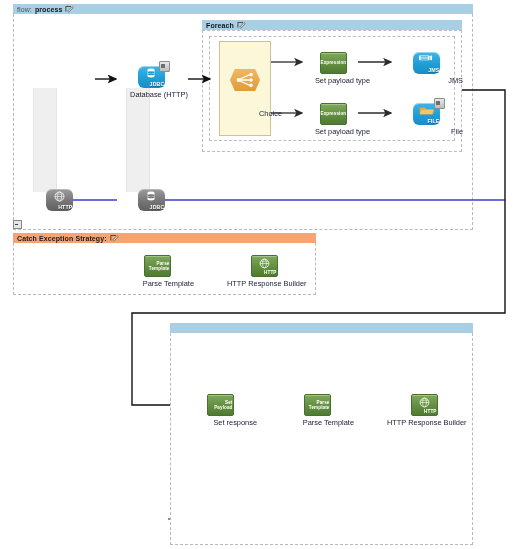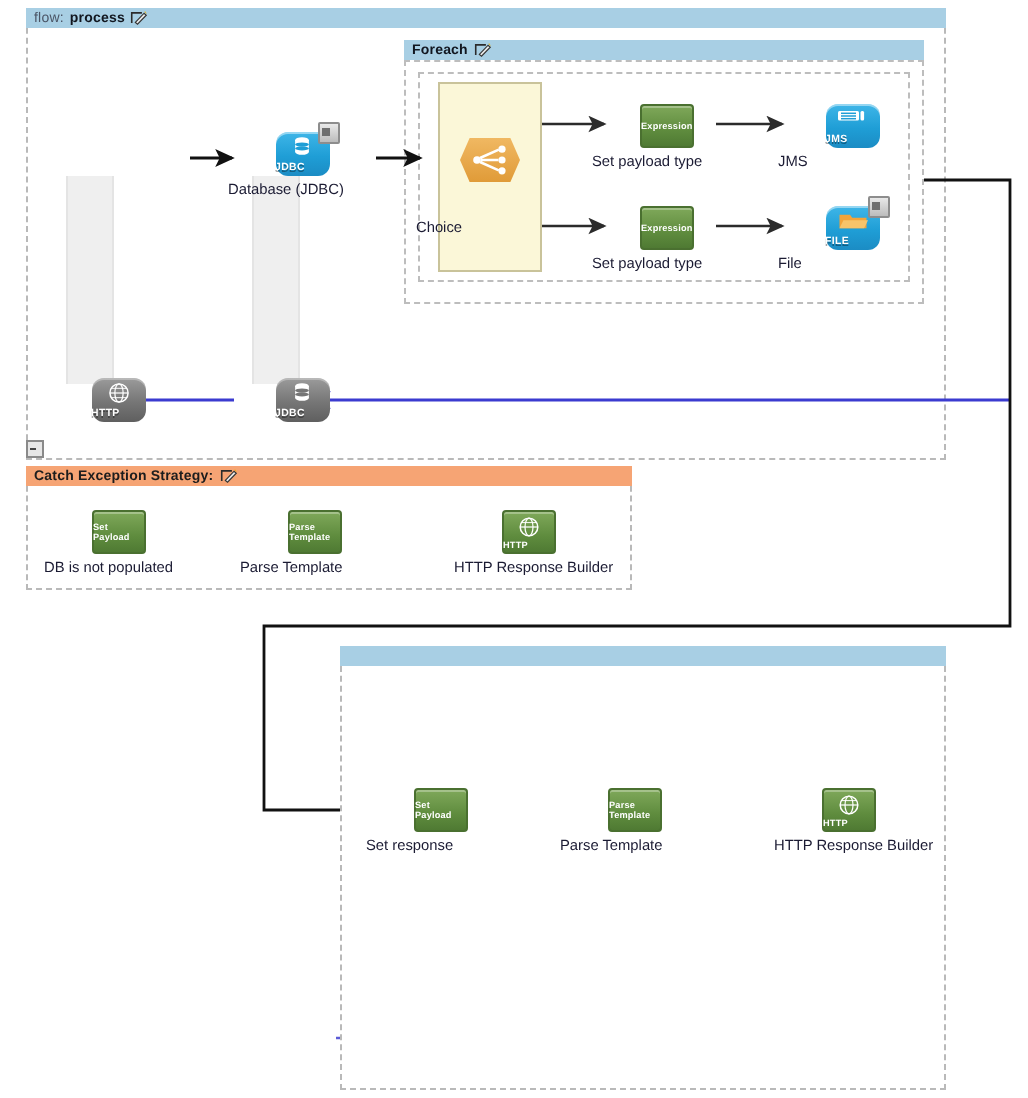--- a/index.html
+++ b/index.html
@@ -16,21 +16,21 @@
   .hdr{position:absolute;background:#a8cfe4;height:10px;box-sizing:border-box;
        display:flex;align-items:center;padding-left:4px;gap:3px;}
   .hdr .k{font-size:7px;color:#4b5566;letter-spacing:.1px;}
   .hdr .v{font-size:7px;font-weight:bold;color:#11161f;letter-spacing:.1px;}
   .hdr.orange{background:#f6a474;}
   .hdr.orange .v{font-weight:bold;color:#1d1d1d;font-size:7px;}
 
   .scope{position:absolute;border:1px dashed #bdbdbd;box-sizing:border-box;background:transparent;}
 
   
-  .node{position:absolute;width:74px;text-align:left;}
+  .node{position:absolute;width:74px;text-align:right;}
   .node .lbl{font-size:7.4px;line-height:9px;color:#1b1b33;margin-top:2px;white-space:nowrap;}
 
   .ico{position:relative;margin:0 auto;width:26px;height:26px;}
 
   
   .ico.blue{width:27px;height:22px;border-radius:6px;
     background:linear-gradient(180deg,#3fb6e8 0%,#1f9ed6 55%,#1b8cc4 100%);
     box-shadow:inset 0 1px 0 rgba(255,255,255,.45);}
   .ico.gray{width:27px;height:22px;border-radius:6px;
     background:linear-gradient(180deg,#9b9b9b 0%,#767676 55%,#5f5f5f 100%);
@@ -158,21 +158,21 @@
           <ellipse cx="7" cy="3" rx="5" ry="2.1" fill="#fff"></ellipse>
           <rect x="2" y="3" width="10" height="8.6" fill="#fff"></rect>
           <ellipse cx="7" cy="11.6" rx="5" ry="2.1" fill="#fff"></ellipse>
           <ellipse cx="7" cy="6.2" rx="5" ry="1.5" fill="#1f9ed6"></ellipse>
           <ellipse cx="7" cy="9" rx="5" ry="1.5" fill="#1f9ed6"></ellipse>
         </svg>
       </span>
       <span class="cap">JDBC</span>
       <span class="badge"></span>
     </div>
-    <div class="lbl">Database (JDBC)</div>
+    <div class="lbl">Database (HTTP)</div>
   </div>
 
   <div class="node" style="left:208px;top:67px;">
     <div class="ico choice" style="margin-top:2px;">
       <svg width="30" height="22" viewBox="0 0 30 22" style="position:absolute;left:0;top:0;">
         <circle cx="8.5" cy="11" r="1.9" fill="#fff"></circle>
         <circle cx="21" cy="5.6" r="1.8" fill="#fff"></circle>
         <circle cx="21" cy="11" r="1.8" fill="#fff"></circle>
         <circle cx="21" cy="16.4" r="1.8" fill="#fff"></circle>
         <path d="M10 10 L19.4 5.8 M10.3 11 L19.2 11 M10 12 L19.4 16.2" stroke="#fff" stroke-width="1.3" fill="none"></path>
@@ -263,26 +263,20 @@
     <span class="v">Catch Exception Strategy:</span>
     <span class="pencil">
       <svg width="9" height="8" viewBox="0 0 12 11">
         <path d="M1 9 L1 2 L8 2" fill="none" stroke="#2b2b2b" stroke-width="1.1"></path>
         <path d="M3.5 8.5 L9.5 2.2 L11 3.6 L5 9.8 Z" fill="#e8e8e8" stroke="#333" stroke-width=".8"></path>
         <path d="M9.6 1.2 L11.4 2.9 L10.4 1.0 Z" fill="#f0b000"></path>
       </svg>
     </span>
   </div>
 
-  <div class="node" style="left:22px;top:255px;">
-    <div class="ico green">
-      <span class="t">Set Payload</span>
-    </div>
-    <div class="lbl">DB is not populated</div>
-  </div>
 
   <div class="node" style="left:120px;top:255px;">
     <div class="ico green">
       <span class="t">Parse Template</span>
     </div>
     <div class="lbl">Parse Template</div>
   </div>
 
   <div class="node" style="left:227px;top:255px;">
     <div class="ico green httpglyph">

